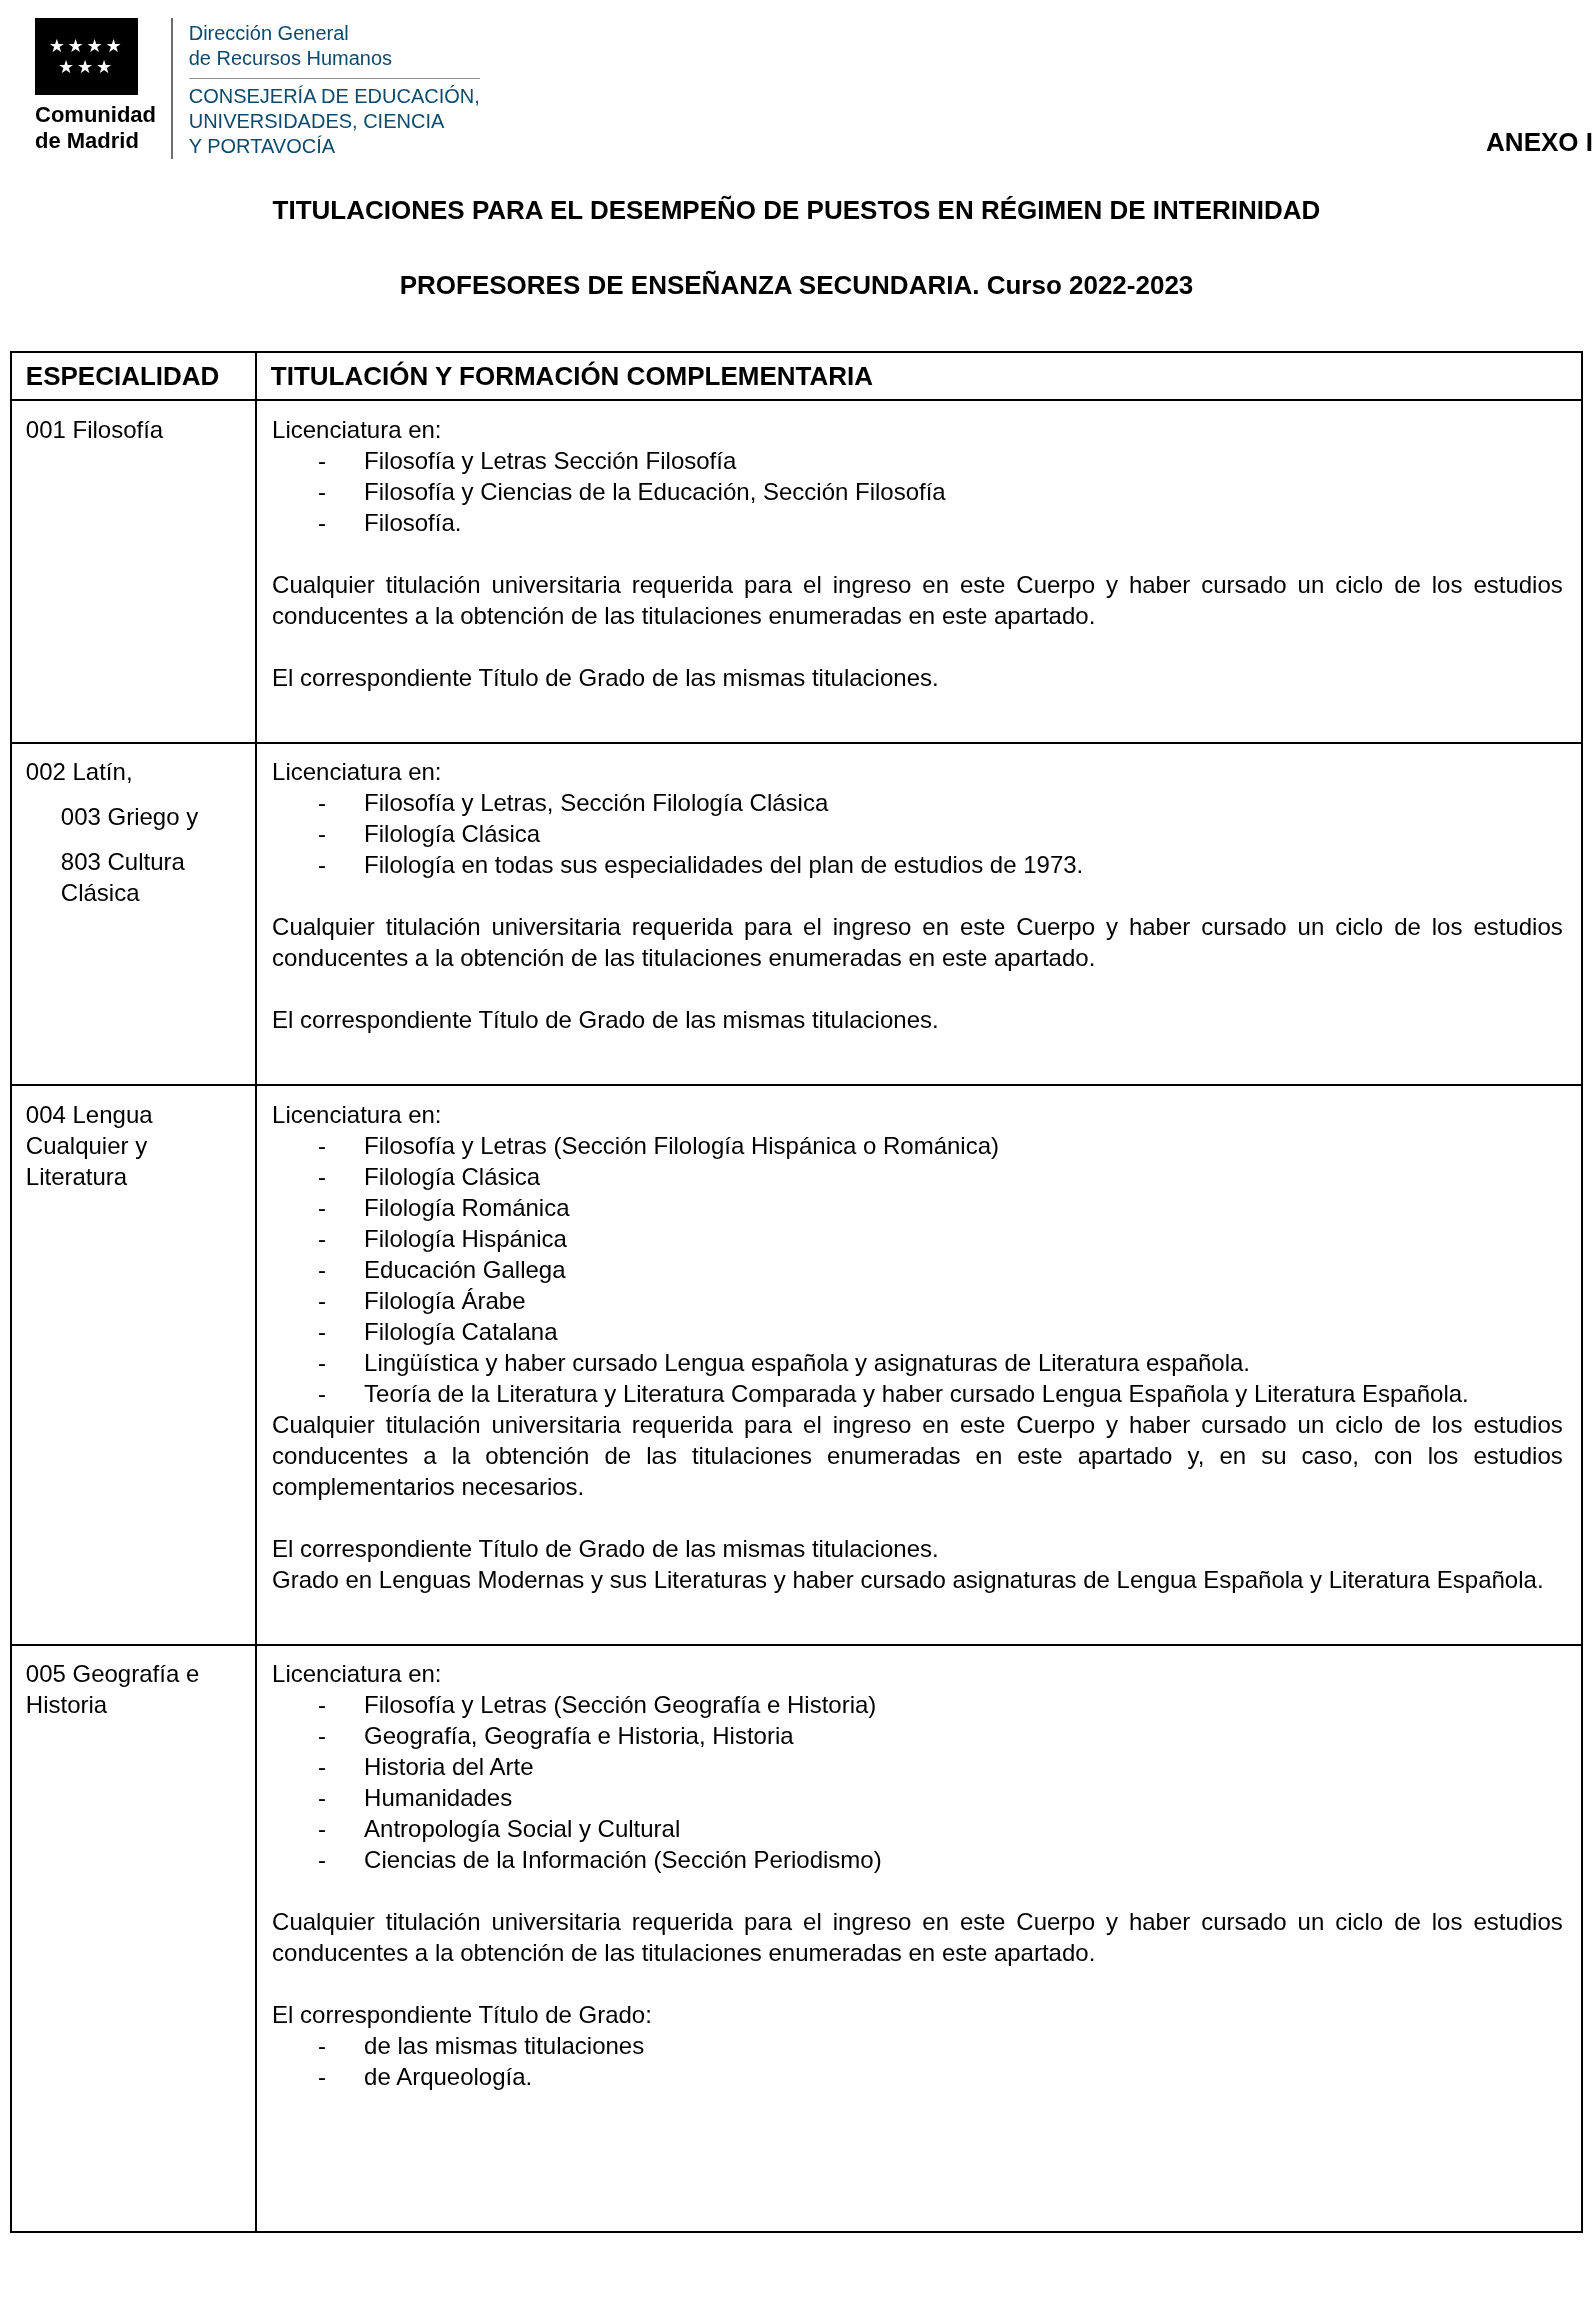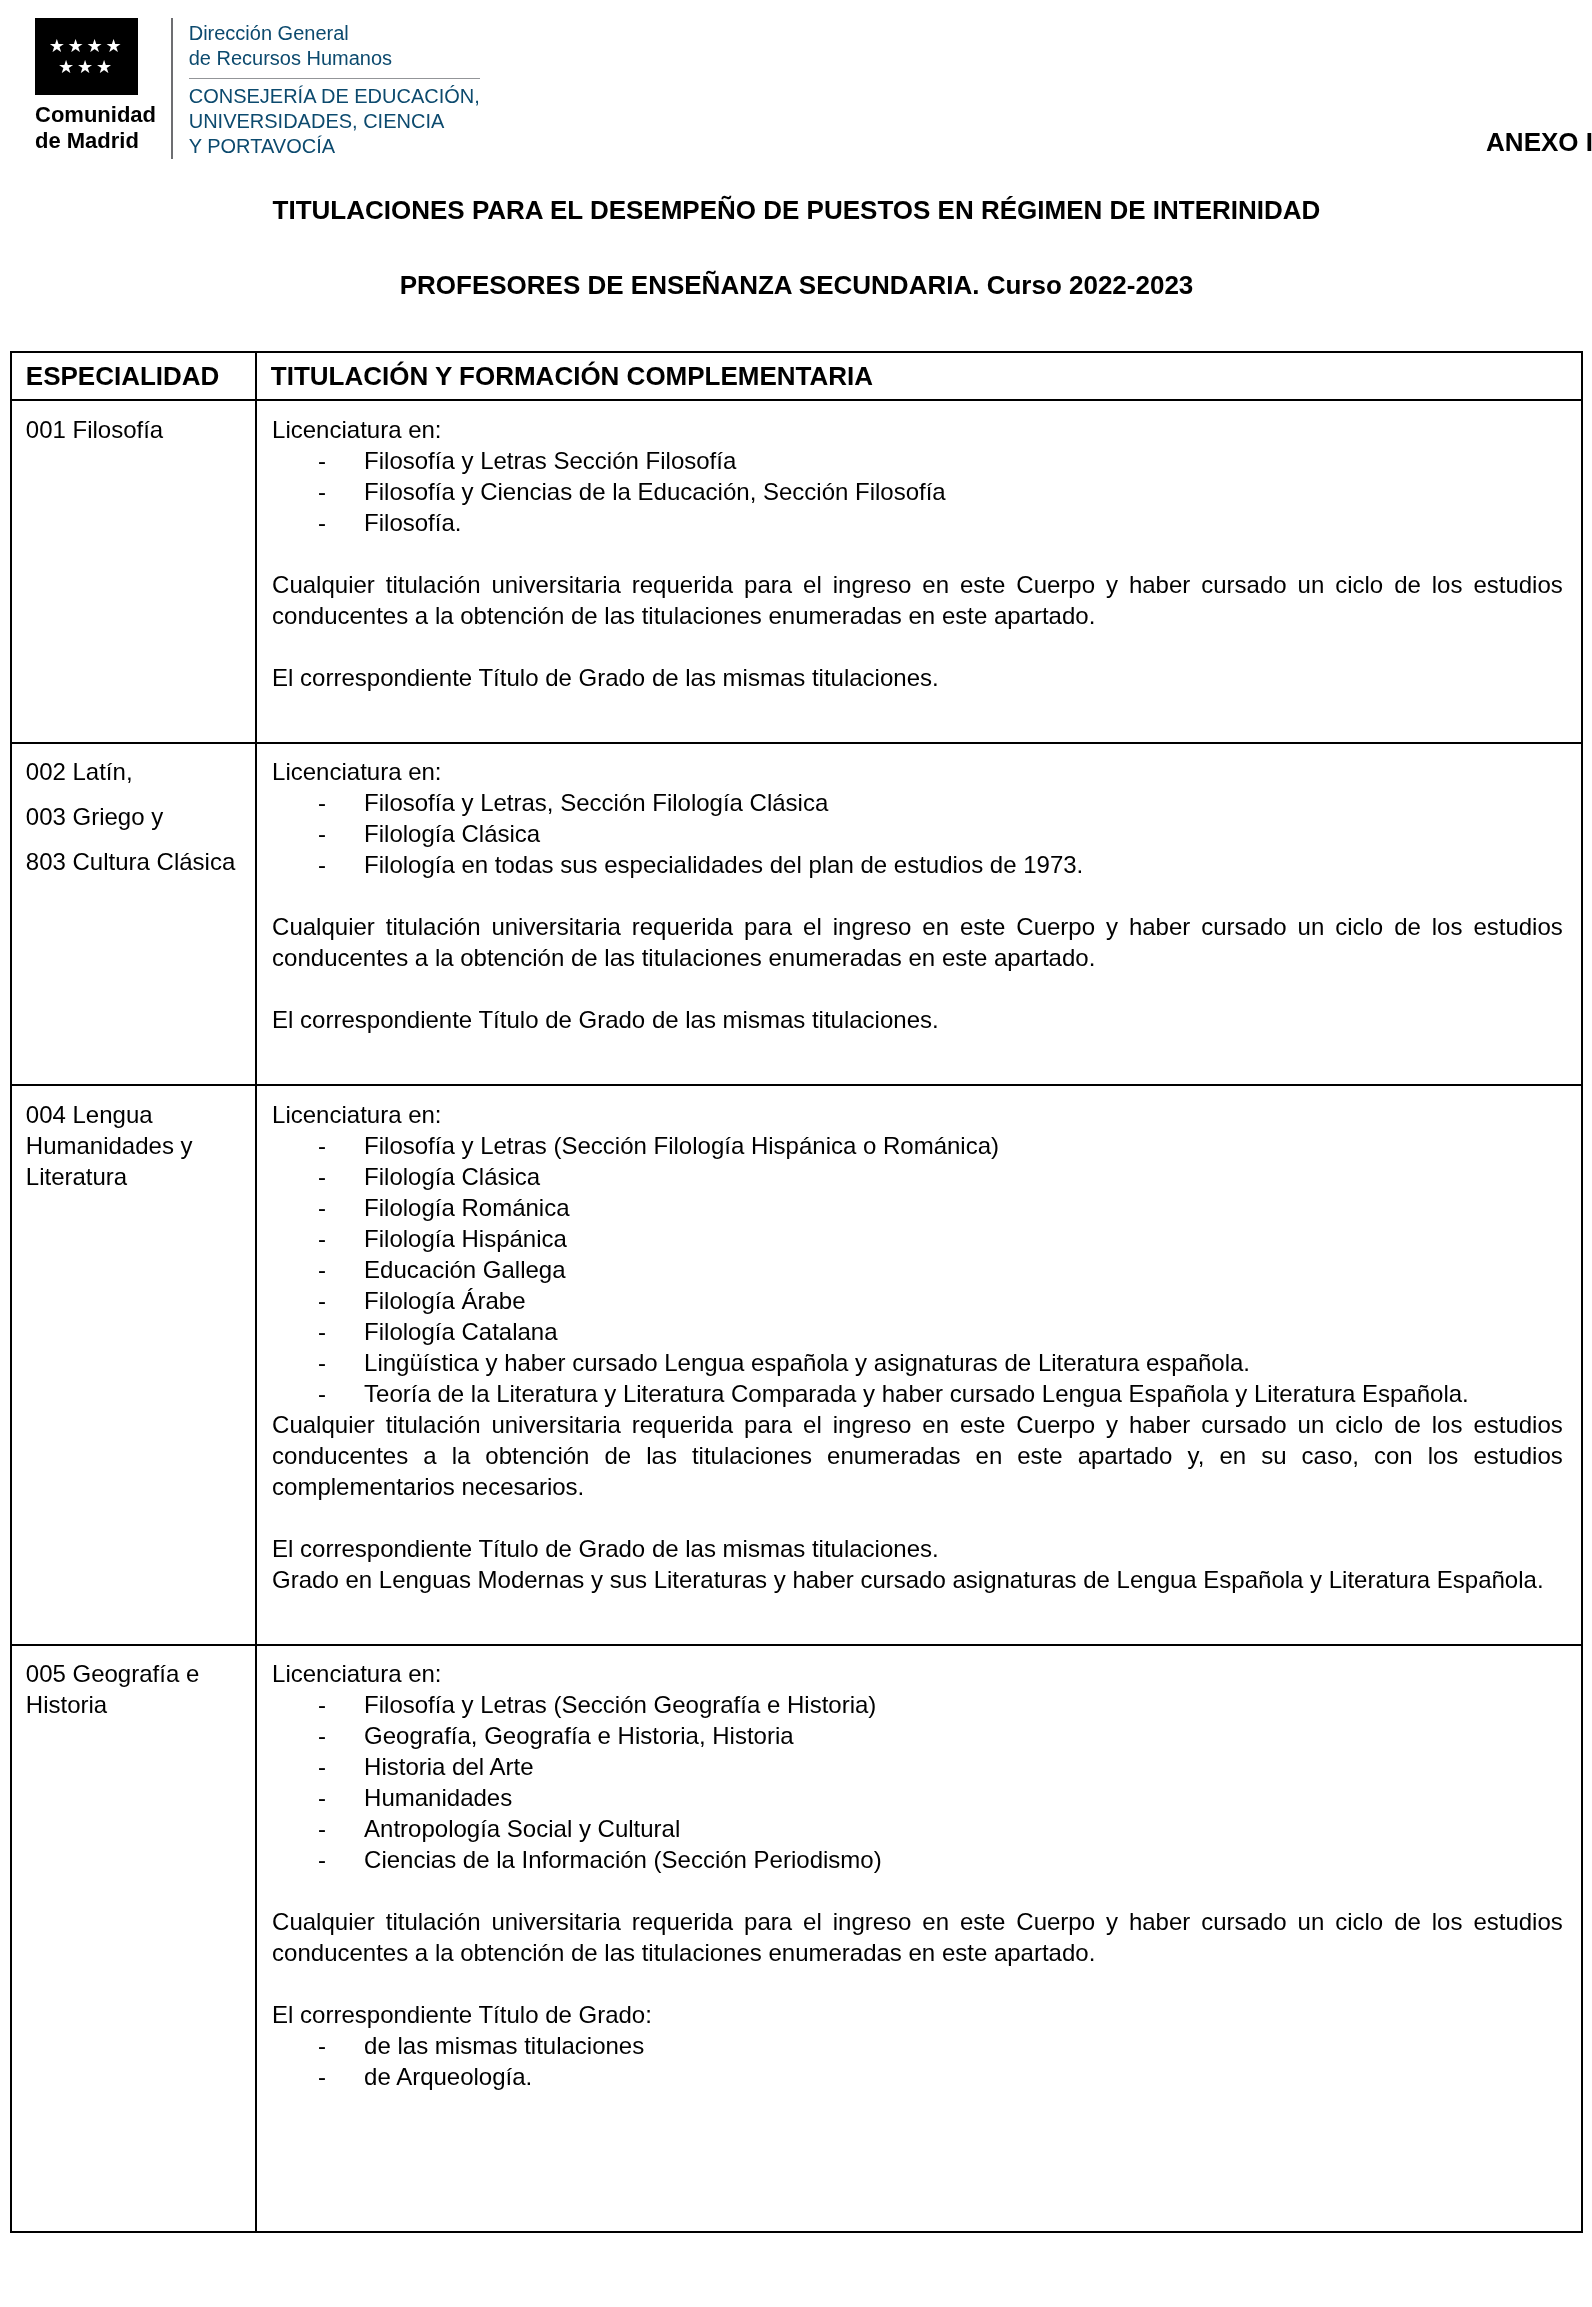--- a/index.html
+++ b/index.html
@@ -58,21 +58,21 @@
     text-align: left;
     padding: 7px 7px 7px 14px;
     line-height: 32px;
   }
   td { vertical-align: top; font-size: 24px; line-height: 31px; }
   .spec-cell { padding: 12.6px 7px 12.6px 14px; }
   .body-cell { padding: 12.6px 18px 49px 15.3px; }
   tr:last-child .body-cell { padding-bottom: 139px; }
 
   .spec-line { }
-  .spec-spaced .spec-line + .spec-line { margin-top: 14px; }
+  .spec-spaced .spec-line + .spec-line { margin-top: 14px; margin-left: 35px; }
 
   .blk { margin: 0; }
   .blk.gap { margin-top: 31px; }
   .blk.just { text-align: justify; }
 
   ul.dash-list { list-style: none; margin: 0; padding: 0 0 0 46px; }
   ul.dash-list li { display: flex; }
   ul.dash-list .dash { flex: 0 0 46px; }
   ul.dash-list .li-text { flex: 1 1 auto; }
 </style>
@@ -166,21 +166,21 @@
               <span class="li-text">Filología en todas sus especialidades del plan de estudios de 1973.</span>
             </li>
           </ul>
           <p class="blk gap just">Cualquier titulación universitaria requerida para el ingreso en este Cuerpo y haber cursado un ciclo de los estudios conducentes a la obtención de las titulaciones enumeradas en este apartado.</p>
           <p class="blk gap">El correspondiente Título de Grado de las mismas titulaciones.</p>
         </td>
       </tr>
       <tr>
         <td class="spec-cell">
           <div class="spec-line">004 Lengua</div>
-          <div class="spec-line">Humanidades y</div>
+          <div class="spec-line">Cualquier y</div>
           <div class="spec-line">Literatura</div>
         </td>
         <td class="body-cell">
           <p class="blk">Licenciatura en:</p>
           <ul class="dash-list">
             <li>
               <span class="dash">-</span>
               <span class="li-text">Filosofía y Letras (Sección Filología Hispánica o Románica)</span>
             </li>
             <li>

